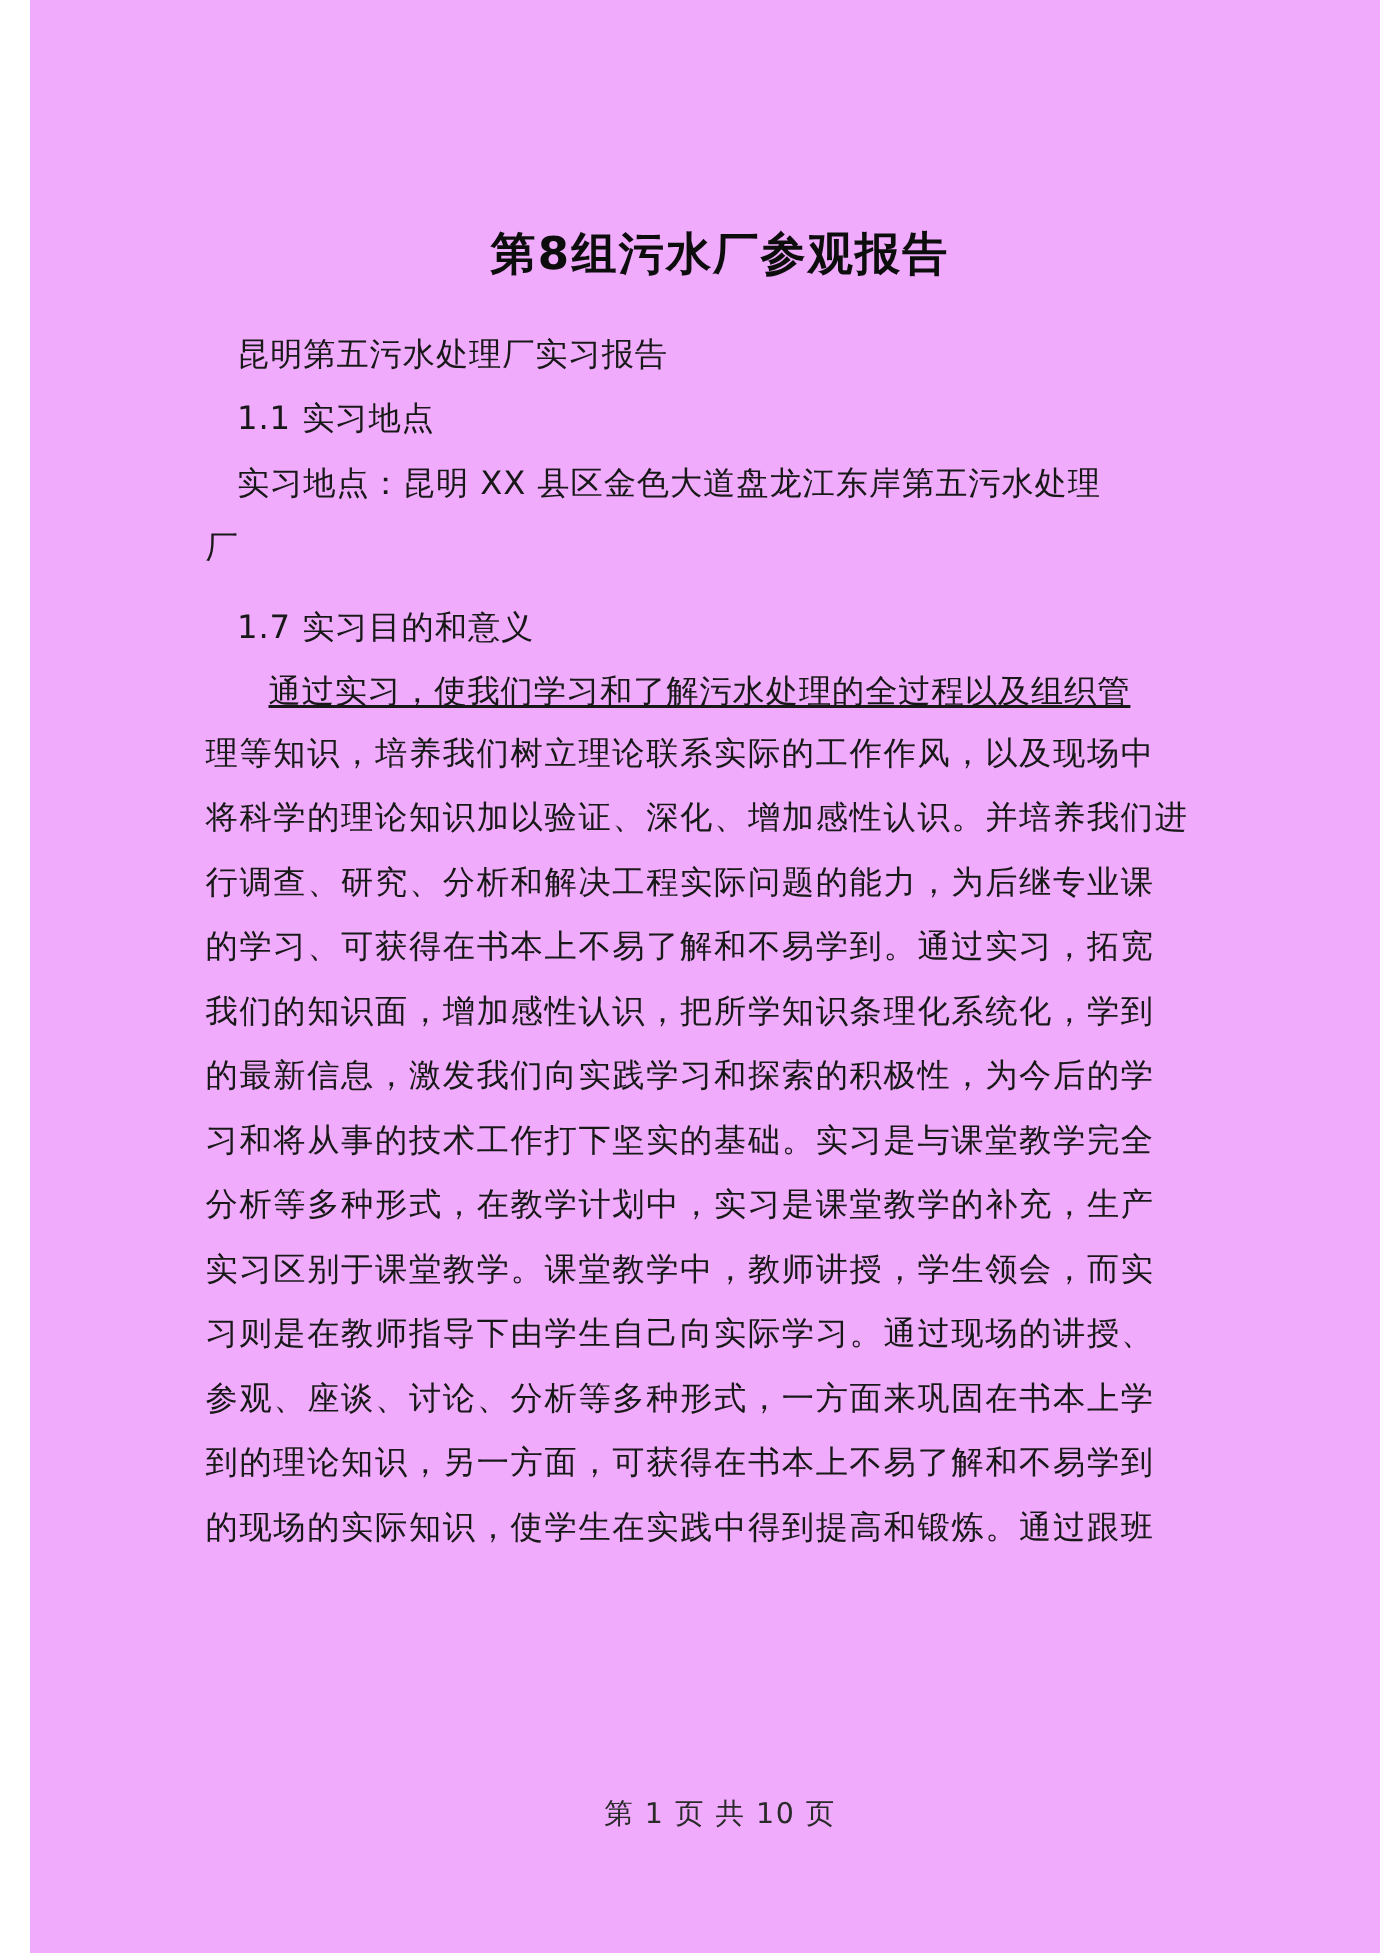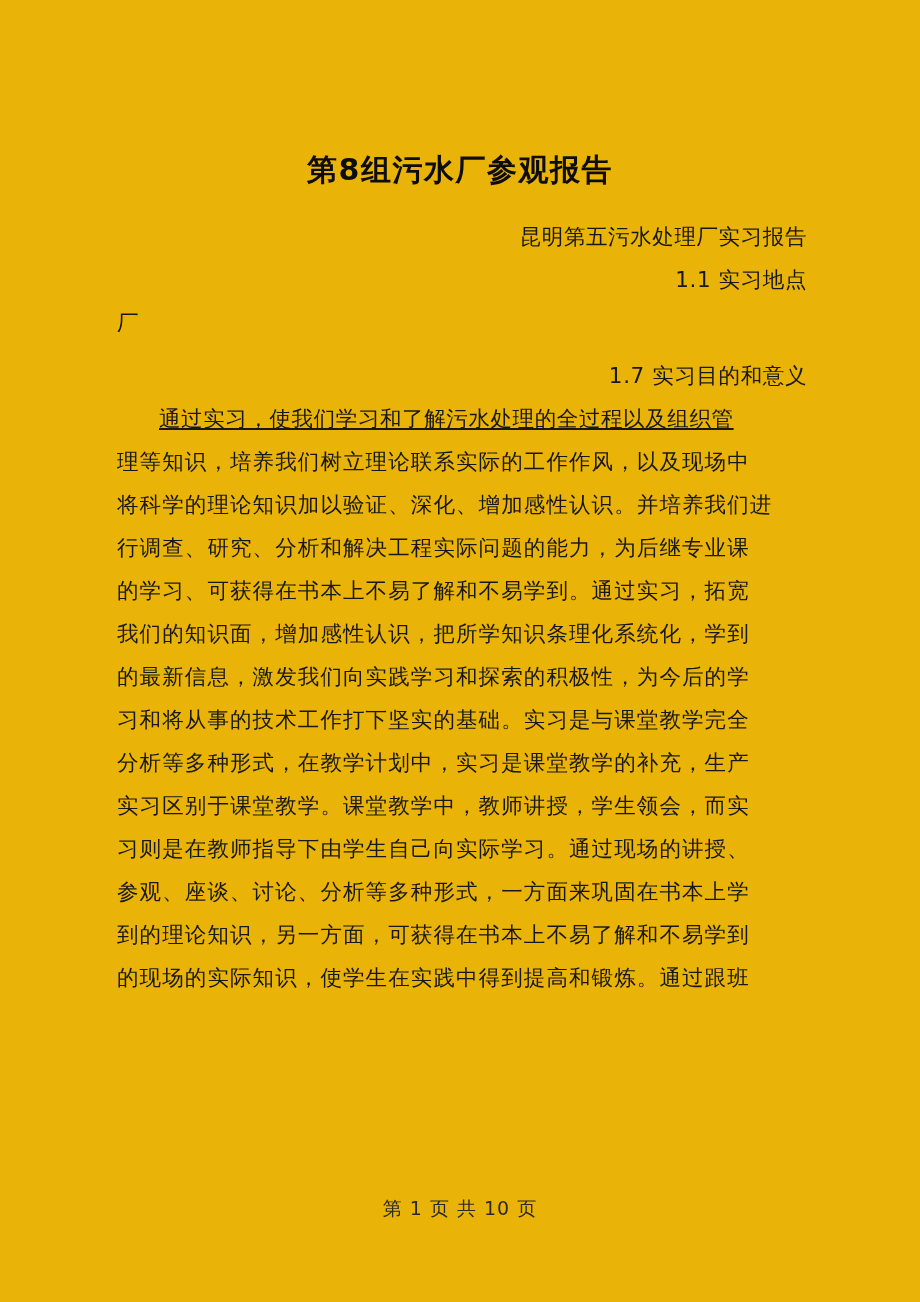--- a/index.html
+++ b/index.html
@@ -13,21 +13,22 @@
     position: relative;
     overflow: hidden;
     font-family: "DejaVu Sans", "Liberation Sans", sans-serif;
     color: #121212;
     -webkit-font-smoothing: antialiased;
   }
 
   .page {
     position: absolute;
     inset: 0;
-    background: #eab308;
+    background: #f0abfc;
+    margin-left: 20px;
   }
 
   
   .doc-title {
     position: absolute;
     top: 150px;
     left: 0;
     width: 920px;
     text-align: center;
     font-size: 30px;
@@ -54,26 +55,26 @@
     font-weight: 400;
   }
 
   .line.indent {
     text-indent: 42px;
     text-decoration: underline;
   }
 
   .line.indent-small {
     text-indent: 21px;
-    text-align: right;
   }
 
   
   .line.wide {
     letter-spacing: 1.1px;
+    font-family: Liberation Mono, monospace;
   }
 
   .spacer-sm { height: 10px; }
 
   
   .page-footer {
     position: absolute;
     top: 1196px;
     left: 0;
     width: 920px;
@@ -89,20 +90,21 @@
 <div class="page">
 
   <div class="doc-title">第8组污水厂参观报告</div>
 
   <div class="body-block">
 
     <div class="line indent-small">昆明第五污水处理厂实习报告</div>
 
     <div class="line indent-small">1.1 实习地点</div>
 
+    <div class="line indent-small">实习地点：昆明 XX 县区金色大道盘龙江东岸第五污水处理</div>
 
     <div class="line">厂</div>
 
     <div class="spacer-sm"></div>
 
     <div class="line indent-small">1.7 实习目的和意义</div>
 
     <div class="line indent">通过实习，使我们学习和了解污水处理的全过程以及组织管</div>
 
     <div class="line wide">理等知识，培养我们树立理论联系实际的工作作风，以及现场中</div>

